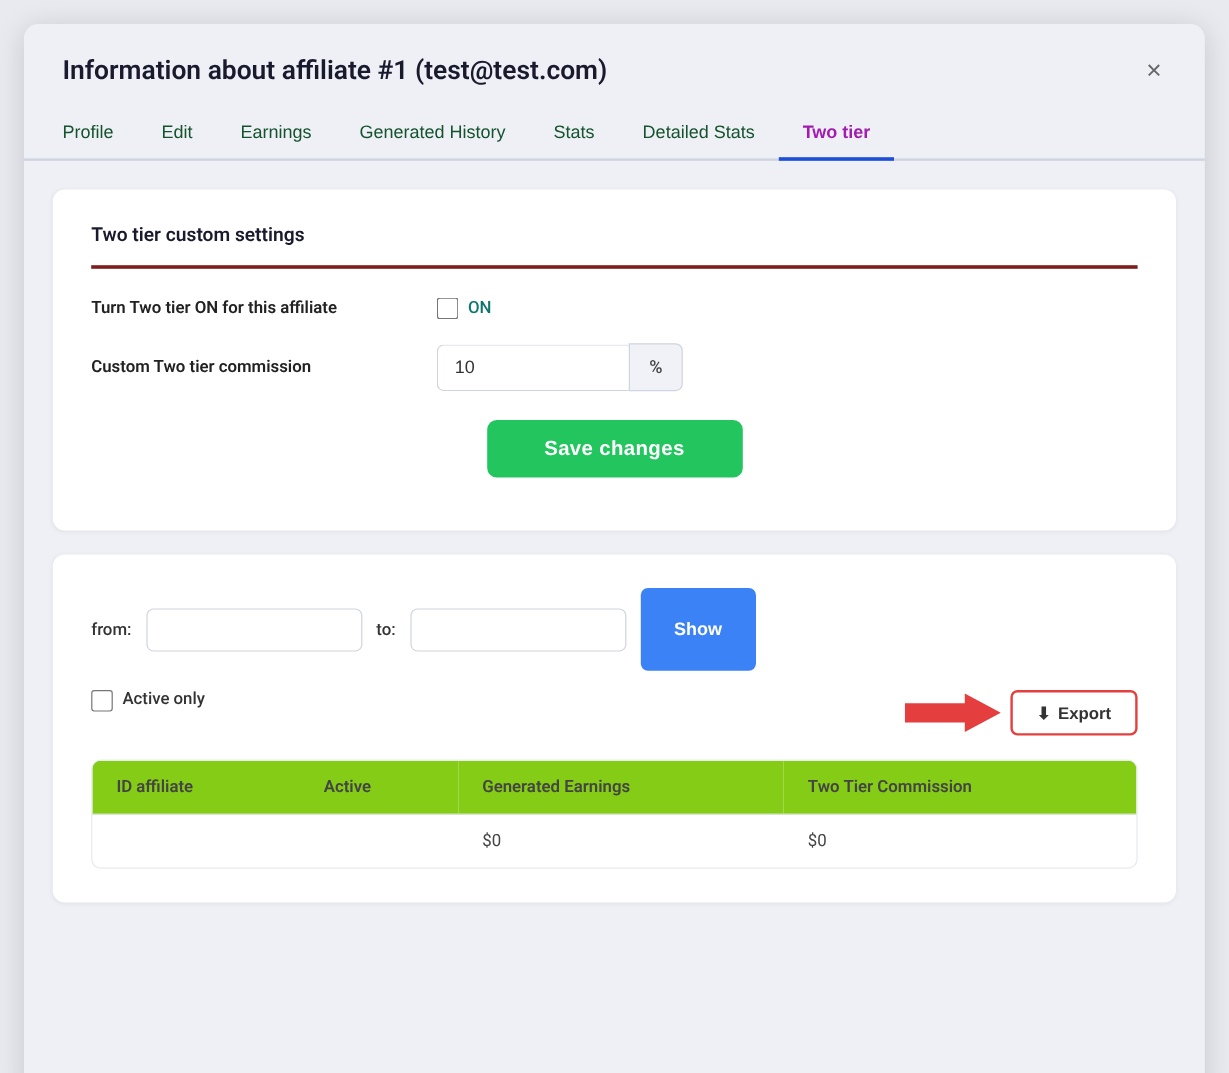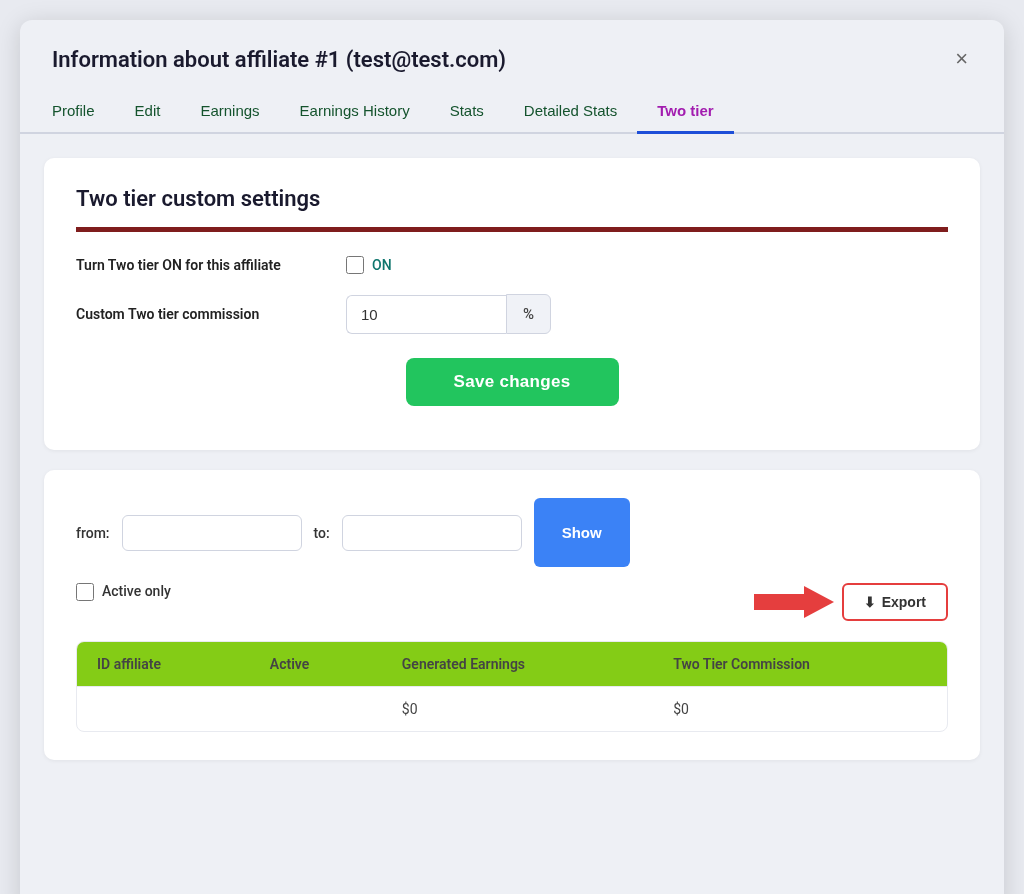--- a/index.html
+++ b/index.html
@@ -74,32 +74,32 @@
       flex-direction: column;
       gap: 20px;
     }
     .card {
       background: #fff;
       border-radius: 10px;
       padding: 28px 32px;
       box-shadow: 0 1px 4px rgba(0,0,0,0.06);
     }
     .card-title {
-      font-size: 22px;
+      font-size: 16px;
       font-weight: 600;
       color: #1a1a2e;
       margin-bottom: 24px;
       padding-bottom: 16px;
-      border-bottom: 5px solid #7f1d1d;
+      border-bottom: 3px solid #7f1d1d;
     }
     .settings-row {
       display: flex;
       align-items: center;
       margin-bottom: 20px;
-      gap: 10px;
+      gap: 28px;
     }
     .settings-label {
       font-size: 14px;
       font-weight: 600;
       color: #222;
       min-width: 260px;
     }
     .checkbox-wrapper {
       display: flex;
       align-items: center;
@@ -256,21 +256,21 @@
 <div class="modal">
   <div class="modal-header">
     <span class="modal-title">Information about affiliate #1 (test@test.com)</span>
     <button class="close-btn">×</button>
   </div>
 
   <div class="tabs">
     <button class="tab">Profile</button>
     <button class="tab">Edit</button>
     <button class="tab">Earnings</button>
-    <button class="tab">Earnings History</button>
+    <button class="tab">Generated History</button>
     <button class="tab">Stats</button>
     <button class="tab">Detailed Stats</button>
     <button class="tab active">Two tier</button>
   </div>
 
   <div class="content-area">
 
     <div class="card">
       <div class="card-title">Two tier custom settings</div>
 

